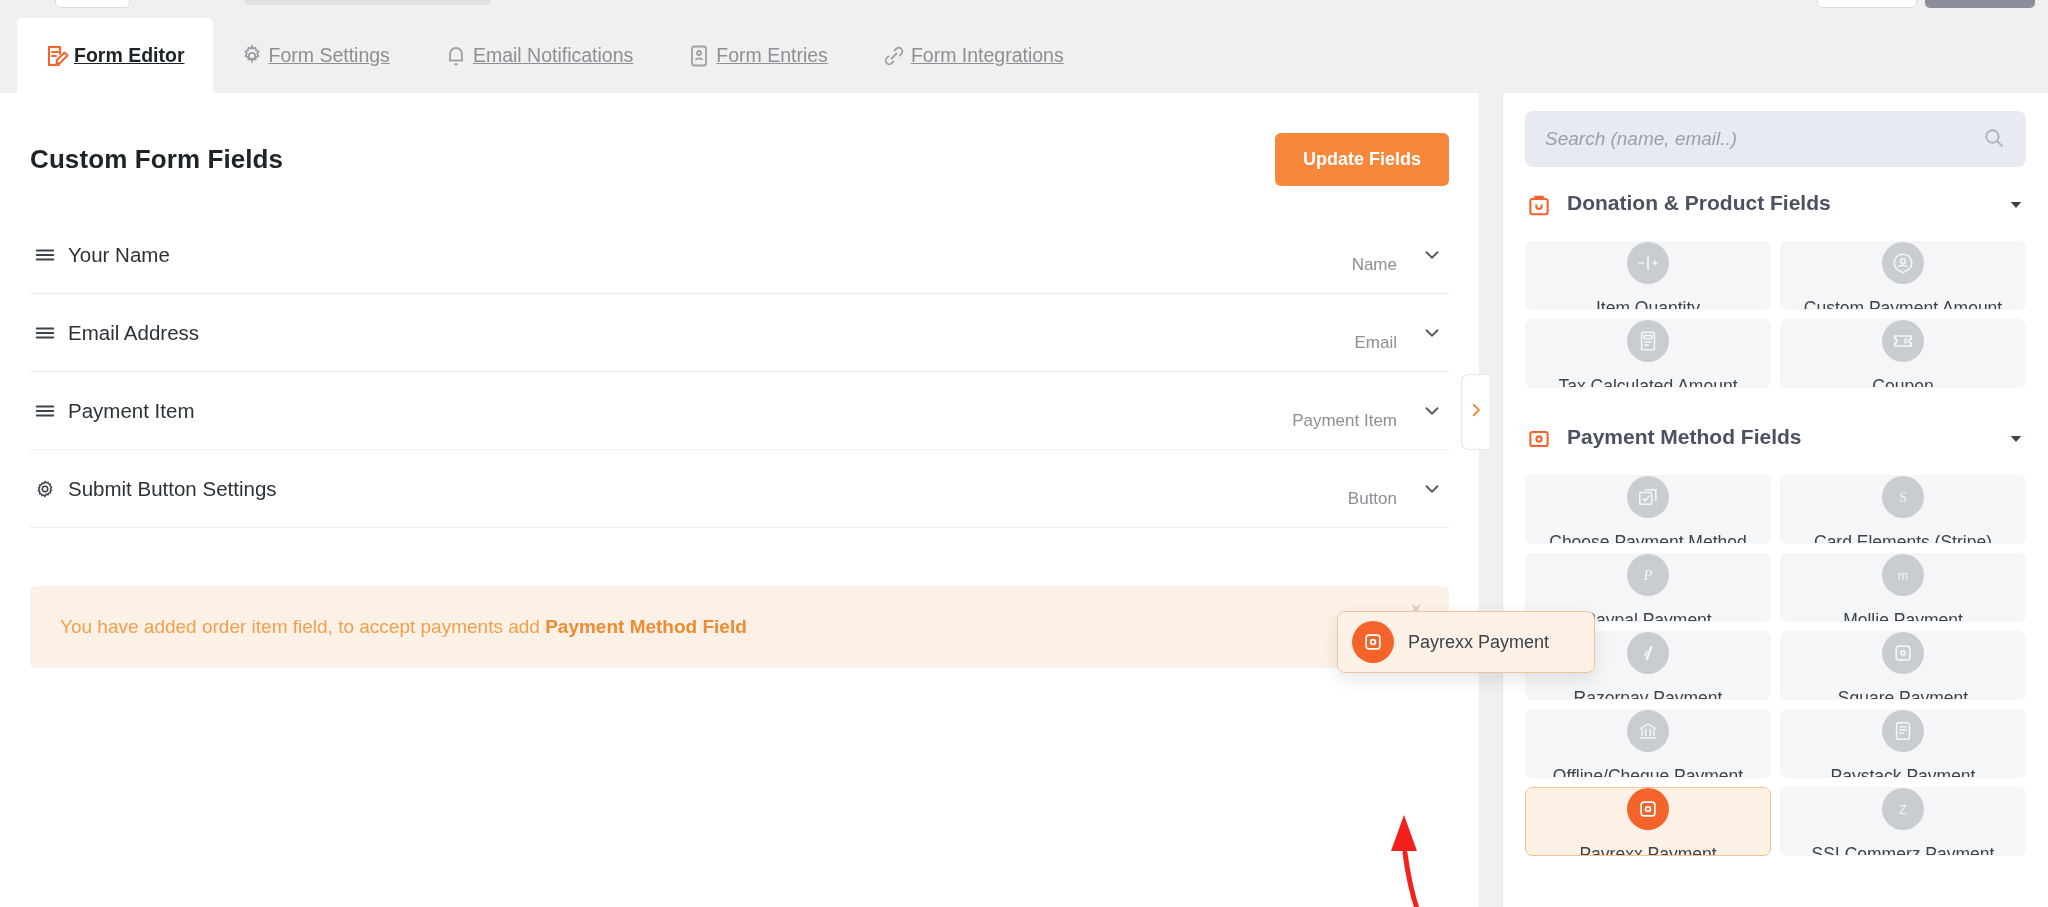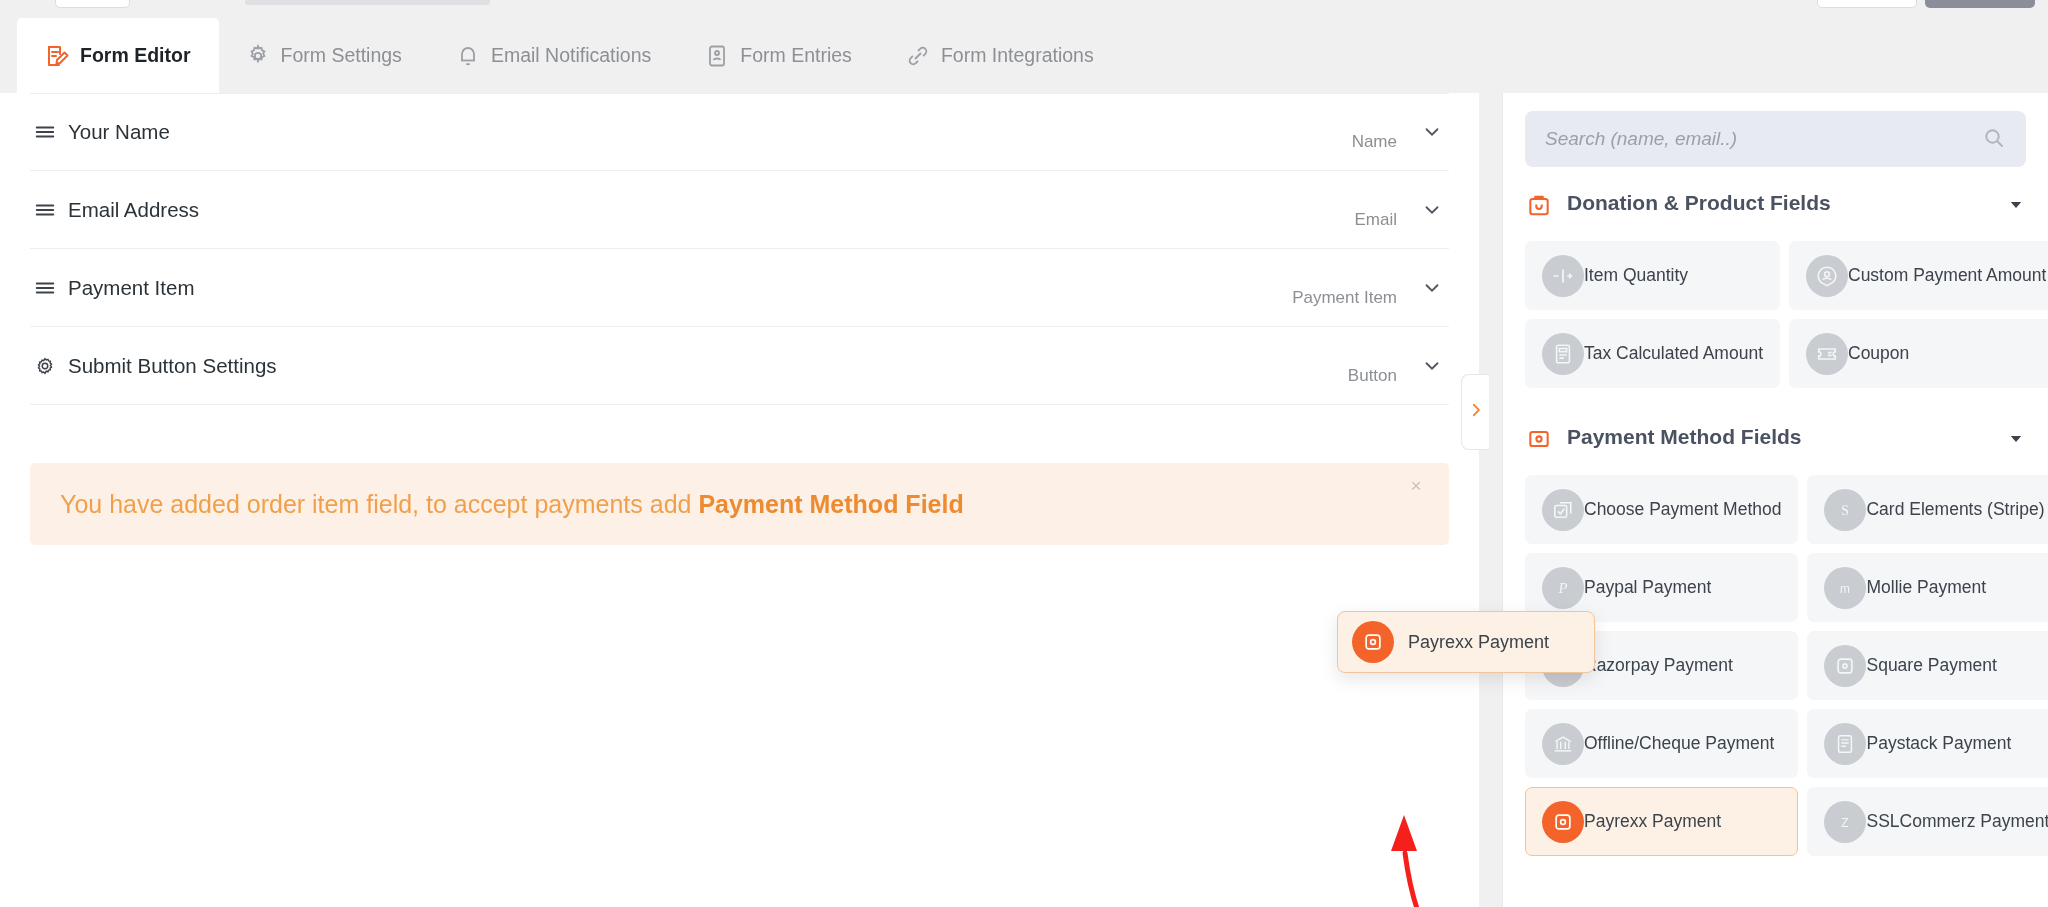--- a/index.html
+++ b/index.html
@@ -18,23 +18,23 @@
   #chip-right  { left: 1817px; width: 100px; background: #fff; border: 1px solid #dcdce3; }
   #chip-dark   { left: 1925px; width: 110px; background: #8b8e98; border-radius: 5px; }
 
   
   #tabbar {
     position: absolute; top: 18px; left: 0; width: 2048px; height: 75px;
     background: #f0f0f1;
     display: flex; align-items: flex-end;
   }
   .tab {
-    display: flex; align-items: center; gap: 11px;
+    display: flex; align-items: center; gap: 5px;
     height: 75px; padding: 0 27px;
-    font-size: 19.5px; color: #8c8f94; white-space: nowrap;
+    font-size: 19.5px; color: #8c8f94; white-space: nowrap; text-decoration: underline;
   }
   .tab.active {
     background: #ffffff; color: #1d2327; font-weight: bold;
     border-top-left-radius: 5px; border-top-right-radius: 5px;
     margin-left: 17px; padding: 0 28px;
   }
   .tab .ticon { display: inline-flex; width: 24px; height: 24px; align-items: center; justify-content: center; }
   .tab .ticon svg { width: 24px; height: 24px; }
 
   
@@ -69,21 +69,21 @@
   .fr-type { font-size: 17px; color: #8c8f94; margin-right: 22px; margin-top: 20px; }
   .fr-caret { width: 26px; color: #50575e; display: flex; align-items: center; justify-content: center; }
   .fr-caret svg { width: 22px; height: 22px; }
 
   #notice {
     margin-top: 58px;
     background: #fdf1e7; border-radius: 5px;
     height: 82px; display: flex; align-items: center;
     padding: 0 30px; position: relative;
   }
-  #notice-text { font-size: 25px; color: #f0a04b; }
+  #notice-text { font-size: 19px; color: #f0a04b; }
   #notice-text b { color: #ec8b2f; font-weight: bold; }
   #notice-close {
     position: absolute; right: 22px; top: 12px;
     width: 22px; height: 22px; color: #c9c4bd; font-size: 19px;
     display: flex; align-items: center; justify-content: center; cursor: pointer;
   }
 
   
   #collapse-handle {
     position: absolute; left: 1461px; top: 281px;
@@ -125,24 +125,25 @@
   .sb-section-head .sec-icon svg { width: 26px; height: 26px; }
   .sb-section-title { flex: 1; font-size: 21px; font-weight: bold; color: #4a5160; }
   .sb-section-caret { width: 20px; color: #3c434a; display: flex; align-items: center; justify-content: center; }
   .sb-section-caret svg { width: 18px; height: 18px; }
 
   .sb-grid {
     display: grid; grid-template-columns: 1fr 1fr; gap: 9px;
     padding: 4px 22px 10px 22px;
   }
   .sb-card {
-    display: flex; align-items: center; 
+    display: flex; align-items: center; gap: 14px;
     background: #f4f6f8; border-radius: 7px;
     height: 69px; padding: 0 16px; cursor: pointer;
     border: 1px solid transparent;
+    flex-direction: column;
   }
   .sb-card.highlight { background: #fdf1e6; border: 1px solid #f5c295; }
   .sb-card .c-ico {
     width: 42px; height: 42px; border-radius: 50%;
     background: #c9ccd1; color: #f4f6f8;
     display: flex; align-items: center; justify-content: center;
     flex: 0 0 42px;
   }
   .sb-card.highlight .c-ico { background: #f4642a; color: #fff; }
   .sb-card .c-ico svg { width: 22px; height: 22px; }
@@ -236,20 +237,24 @@
     <span>Form Integrations</span>
   </div>
 
 </div>
 
 <div id="main">
 
   <div id="left-panel">
     <div id="left-inner">
 
+      <div id="panel-head">
+        <div id="page-title">Custom Form Fields</div>
+        <button id="update-fields-button">Update Fields</button>
+      </div>
 
       <div class="field-row">
         <span class="fr-handle">
           <svg viewBox="0 0 24 24" stroke="#3c434a" stroke-width="2.1" stroke-linecap="round">
               <path d="M3 7h18M3 12h18M3 17h18"></path>
             </svg>
         </span>
         <span class="fr-label">Your Name</span>
         <span class="fr-type">Name</span>
         <span class="fr-caret">

